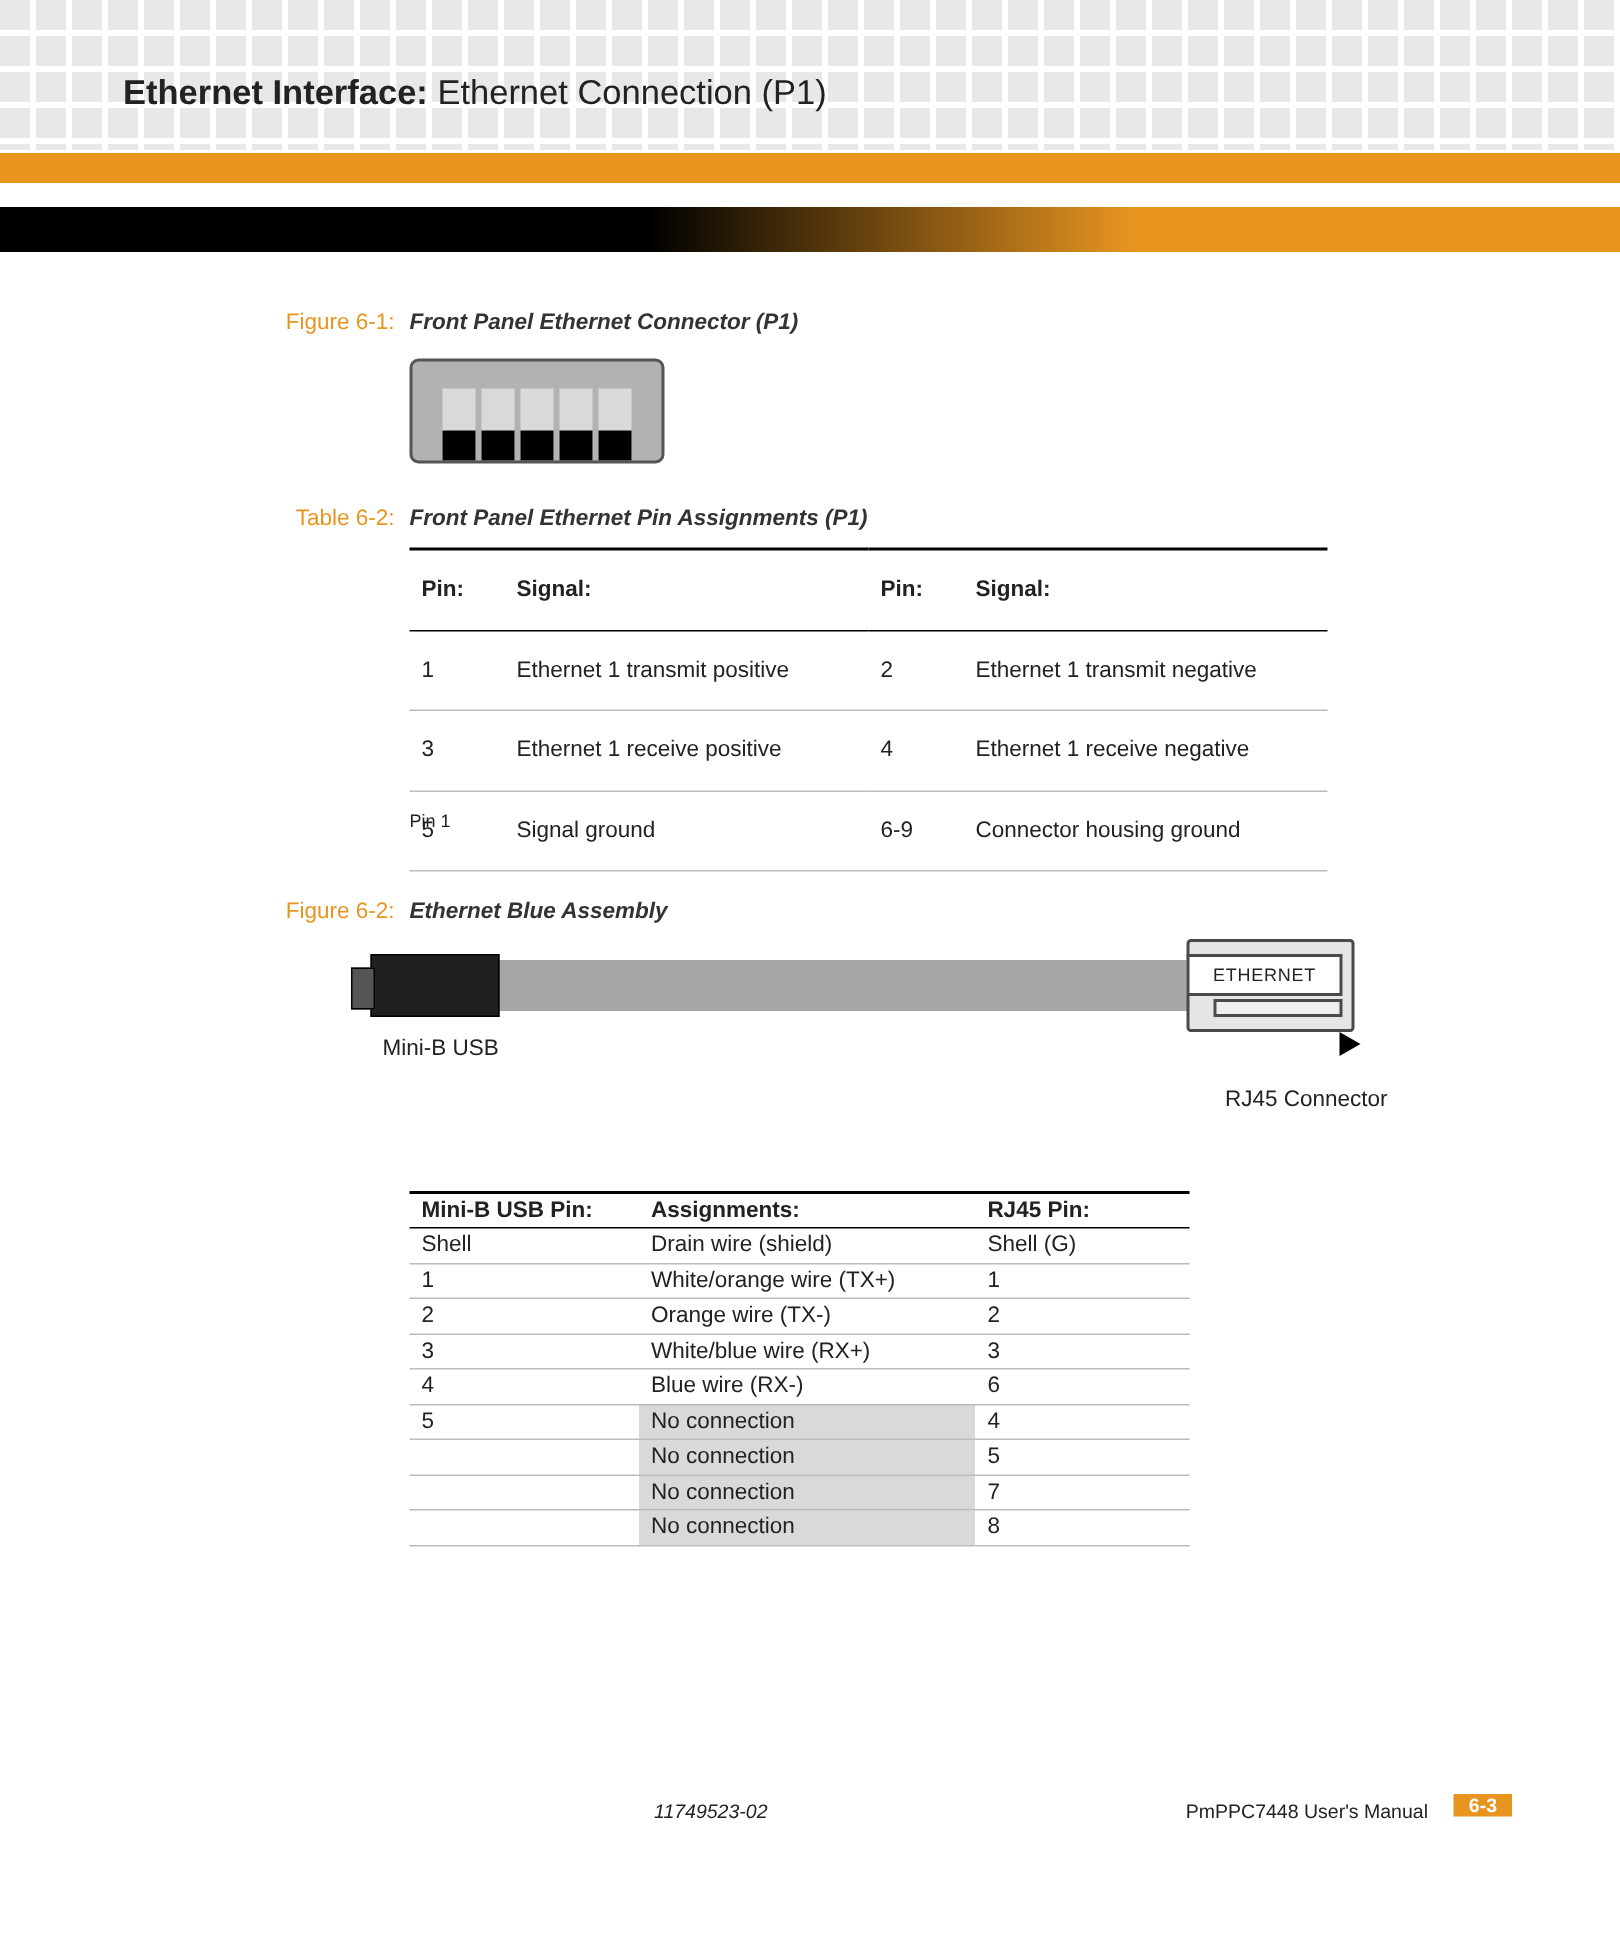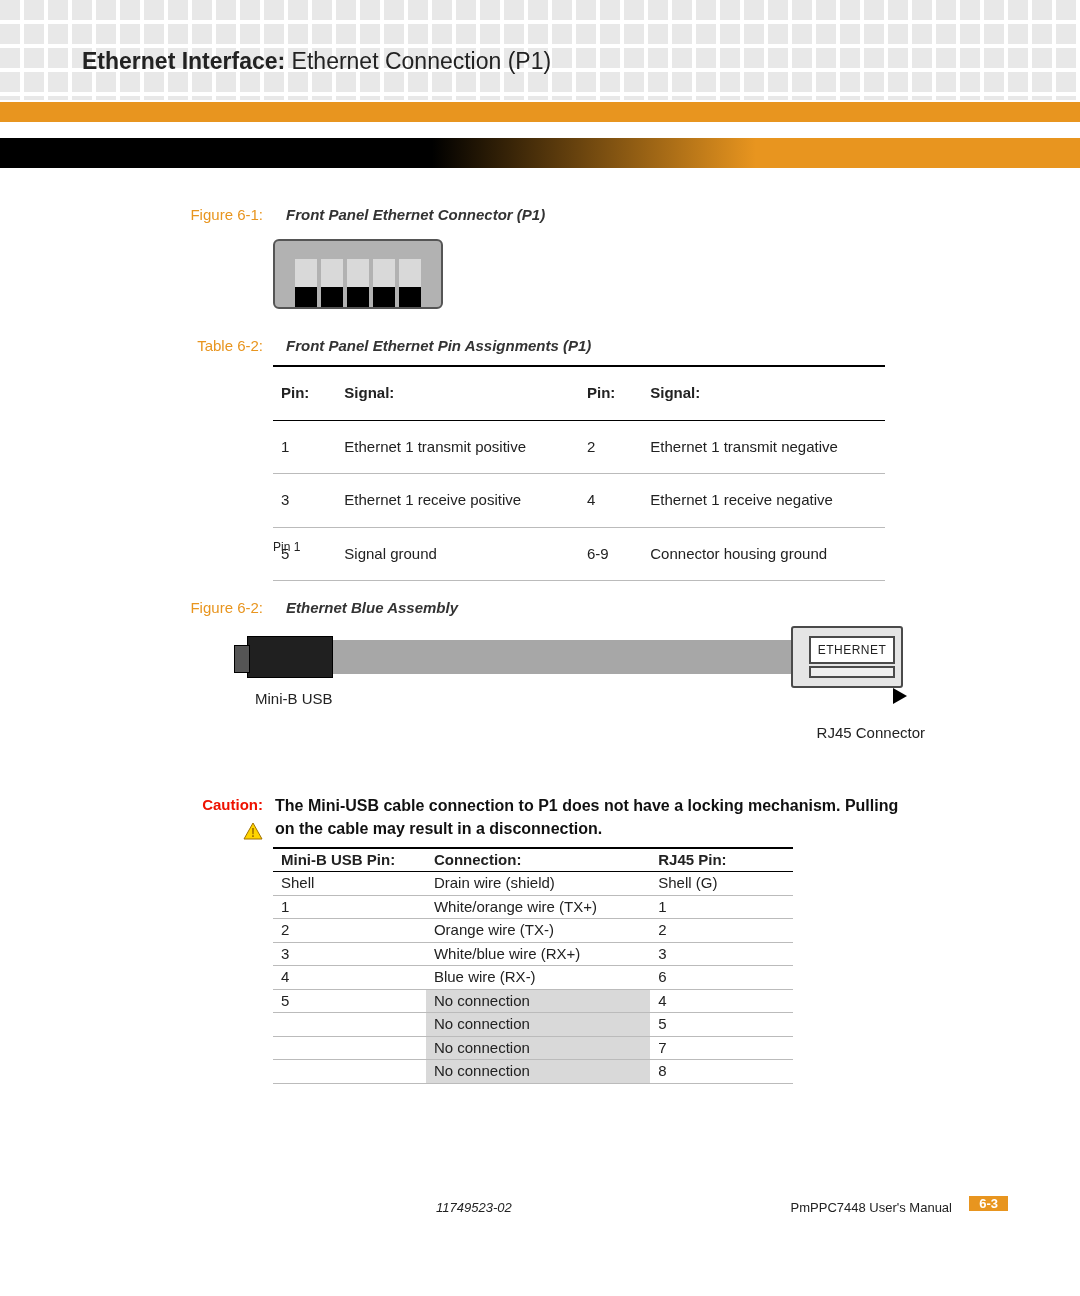--- a/index.html
+++ b/index.html
@@ -36,21 +36,21 @@
   .grad-bar {
     position:absolute; top:138px; left:0; width:100%; height:30px; z-index:1;
     background: linear-gradient(90deg, #000 0%, #000 40%, #e8951f 70%, #e8951f 100%);
   }
 
   
   .content {
     position:absolute; top:198px; left:185px; width:720px;
     font-size:15px; line-height:1.5; color:#222;
   }
-  .caption-row { display:flex; gap:23px; margin-top:6px; margin-bottom:8px;align-items:center; }
+  .caption-row { display:flex; gap:10px; margin-top:6px; margin-bottom:8px;align-items:center; }
   .caption-label { color:#e8951f; font-size:15px; width:78px; text-align:right; flex-shrink:0; }
   .caption-text { font-style:italic; font-weight:600; color:#333; }
 
   
   .fig61 { margin-left:88px; margin-top:12px; margin-bottom:10px; }
   .connector-body {
     width:170px; height:70px; background:#b2b2b2; border:2px solid #555;
     border-radius:6px; display:flex; align-items:flex-end; justify-content:center;
     gap:4px; padding:6px 8px 0 8px; position:relative;
   }
@@ -69,21 +69,21 @@
   
   .fig62-wrap { margin-left:70px; margin-top:20px; margin-bottom:44px; position:relative; height:110px; }
   .cable-body { position:absolute; top:0; left:22px; width:518px; height:34px; background:#a7a7a7; }
   .mini-b { position:absolute; top:-4px; left:-8px; width:86px; height:42px; background:#202020; border:1px solid #000; }
   .mini-b::before { content:""; position:absolute; left:-14px; top:8px; width:14px; height:26px; background:#555; border:1px solid #000; }
   .rj45-shell {
     position:absolute; top:-14px; right:2px; width:112px; height:62px; background:#e5e5e5;
     border:2px solid #4a4a4a; border-radius:3px;
   }
   .rj45-shell .inner {
-    position:absolute; top:8px; right:6px; width:86px; height:28px; border:2px solid #4a4a4a; background:#fff;
+    position:absolute; top:8px; right:6px; width:104px; height:28px; border:2px solid #4a4a4a; background:#fff;
     display:flex; align-items:center; justify-content:center; font-size:12px; letter-spacing:0.5px;
   }
   .rj45-shell .tab { position:absolute; top:38px; right:6px; width:86px; height:12px; border:2px solid #4a4a4a; background:#efefef; }
   .rj45-arrow {
     position:absolute; top:48px; right:-2px; width:0; height:0;
     border-left:14px solid #000; border-top:8px solid transparent; border-bottom:8px solid transparent;
   }
   .mini-b-label { position:absolute; top:48px; left:0; font-size:15px; }
   .rj45-label { position:absolute; top:82px; right:-20px; font-size:15px; }
 
@@ -191,39 +191,27 @@
     <div class="mini-b"></div>
     <div class="rj45-shell">
       <div class="inner">ETHERNET</div>
       <div class="tab"></div>
     </div>
     <div class="rj45-arrow"></div>
     <div class="mini-b-label">Mini-B USB</div>
     <div class="rj45-label">RJ45 Connector</div>
   </div>
 
-  <div class="caution-row">
-    <div class="caution-left">
-      <div class="caution-label">Caution:</div>
-      <div class="caution-icon">
-        <svg viewBox="0 0 20 18">
-            <polygon points="10,1 19,17 1,17" fill="#ffd400" stroke="#a07000" stroke-width="1"></polygon>
-            <text x="10" y="15" text-anchor="middle" font-size="12" font-weight="bold" fill="#a07000">!</text>
-          </svg>
-      </div>
-    </div>
-    <div class="caution-text">The Mini-USB cable connection to P1 does not have a locking mechanism. Pulling on the cable may result in a disconnection.</div>
-  </div>
 
 
   <table class="tbl63">
     <thead>
         <tr>
       <th class="c1">Mini-B USB Pin:</th>
-      <th class="c2">Connection:</th>
+      <th class="c2">Assignments:</th>
       <th class="c3">RJ45 Pin:</th>
     </tr>
       </thead>
     <tbody id="tbl63-body">
         <tr>
           <td>Shell</td>
           <td>Drain wire (shield)</td>
           <td>Shell (G)</td>
         </tr>
         <tr>

